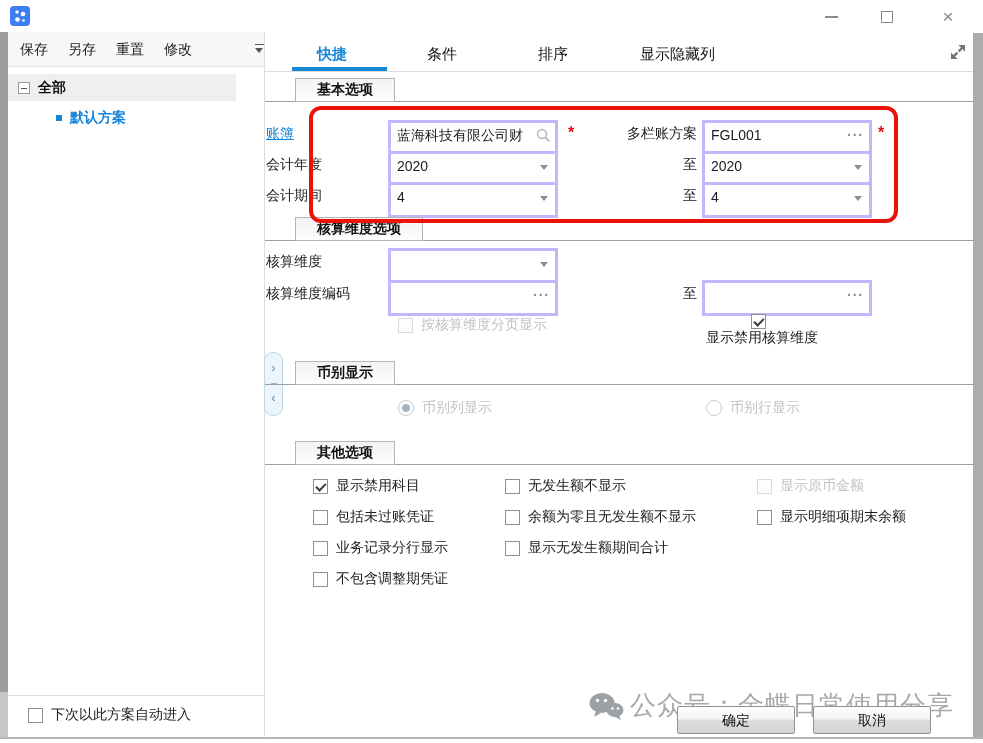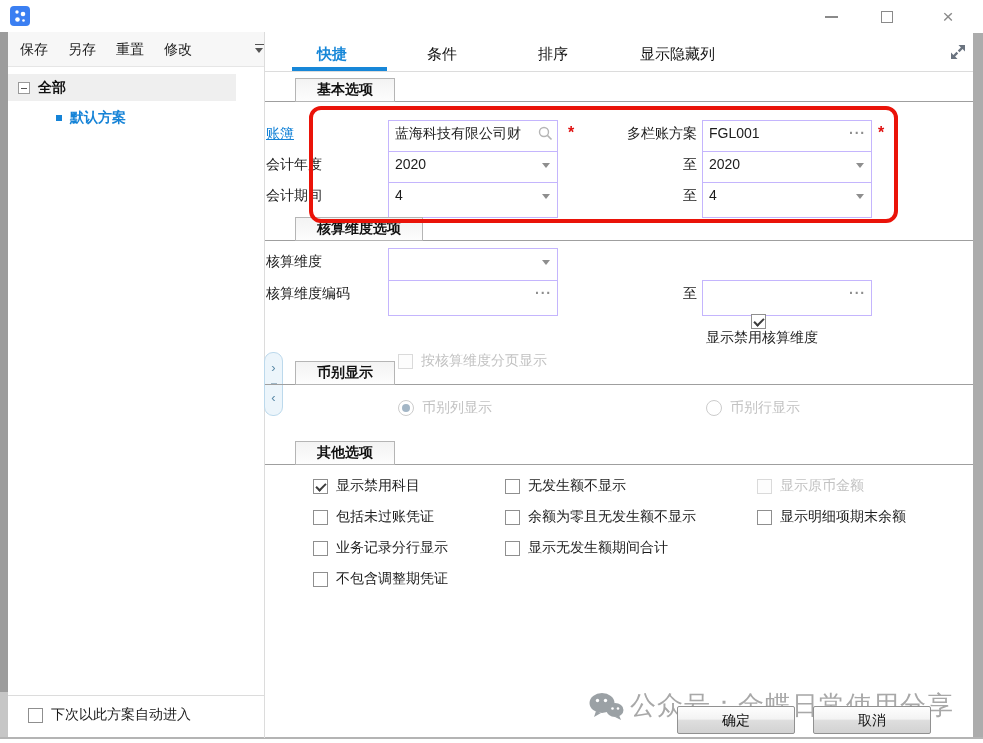--- a/index.html
+++ b/index.html
@@ -63,21 +63,21 @@
   #tabbar-line { left:265px; top:71px; width:708px; height:1px; background:#dcdcdc; }
   #expand-btn { left:948px; top:42px; width:20px; height:20px; cursor:pointer; }
 
   
   .secline { position:absolute; height:1px; background:#9f9f9f; left:265px; width:708px; }
   .secbox { position:absolute; left:295px; height:24px; border:1px solid #b5b5b5; background:linear-gradient(#f3f3f3,#fdfdfd); display:flex; align-items:center; padding:0 21px; font-weight:bold; color:#111; z-index:2; }
 
   
   .rlabel { position:absolute; width:118px; text-align:left; line-height:26px; white-space:nowrap; }
   .rlabel2 { position:absolute; left:560px; width:137px; text-align:right; line-height:26px; white-space:nowrap; }
-  .field { position:absolute; width:170px; height:36px; border:1px solid #c4b5fd; background:#fff; line-height:24px; padding:0 22px 8px 6px; overflow:hidden; white-space:nowrap; }
+  .field { position:absolute; width:170px; height:36px; border:3px solid #c4b5fd; background:#fff; line-height:24px; padding:0 22px 8px 6px; overflow:hidden; white-space:nowrap; }
   .col1 { left:388px; } .col2 { left:702px; }
   .darr { position:absolute; right:7px; top:11px; width:0; height:0; border:4px solid transparent; border-top:5px solid #8e8e8e; }
   .dots { position:absolute; right:5px; top:0; line-height:24px; color:#8d8d8d; font-weight:bold; letter-spacing:1px; }
   .search-ic { position:absolute; right:4px; top:5px; }
   .req { position:absolute; color:#e01010; font-size:16px; font-weight:bold; }
   .link { color:#1583d7; text-decoration:underline; cursor:pointer; }
 
   #red-box { left:309px; top:106px; width:589px; height:117px; border:4px solid #ea1309; border-radius:12px; z-index:6; pointer-events:none; }
 
   
@@ -232,21 +232,21 @@
   <div class="field col1" style="top:280px">
     <span></span>
     <span class="dots">···</span>
   </div>
   <span class="rlabel2" style="top:280px;">至</span>
   <div class="field col2" style="top:280px">
     <span></span>
     <span class="dots">···</span>
   </div>
 
-  <div class="chk dis" style="left:398px; top:316px;margin-top:36px;">
+  <div class="chk dis" style="left:398px; top:316px;">
     <span class="cb dis"></span>
     <span class="t">按核算维度分页显示</span>
   </div>
   <div class="chk" style="left:706px; top:314px;flex-direction:column;">
     <span class="cb checked"></span>
     <span class="t">显示禁用核算维度</span>
   </div>
 
   <div class="secline" style="top:384px"></div>
   <div class="secbox" style="top:361px">币别显示</div>

